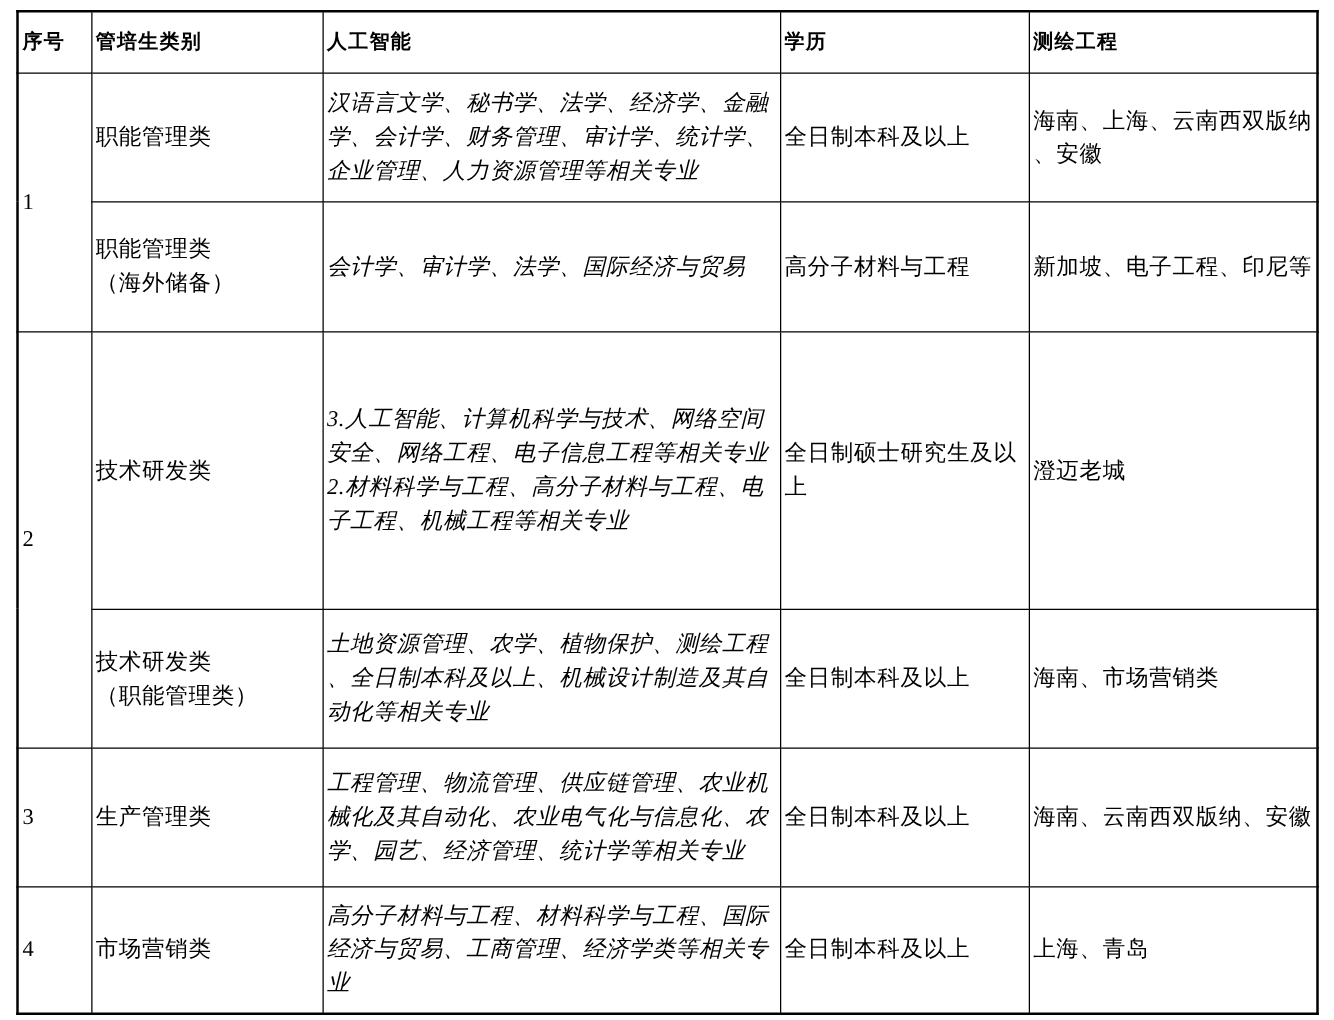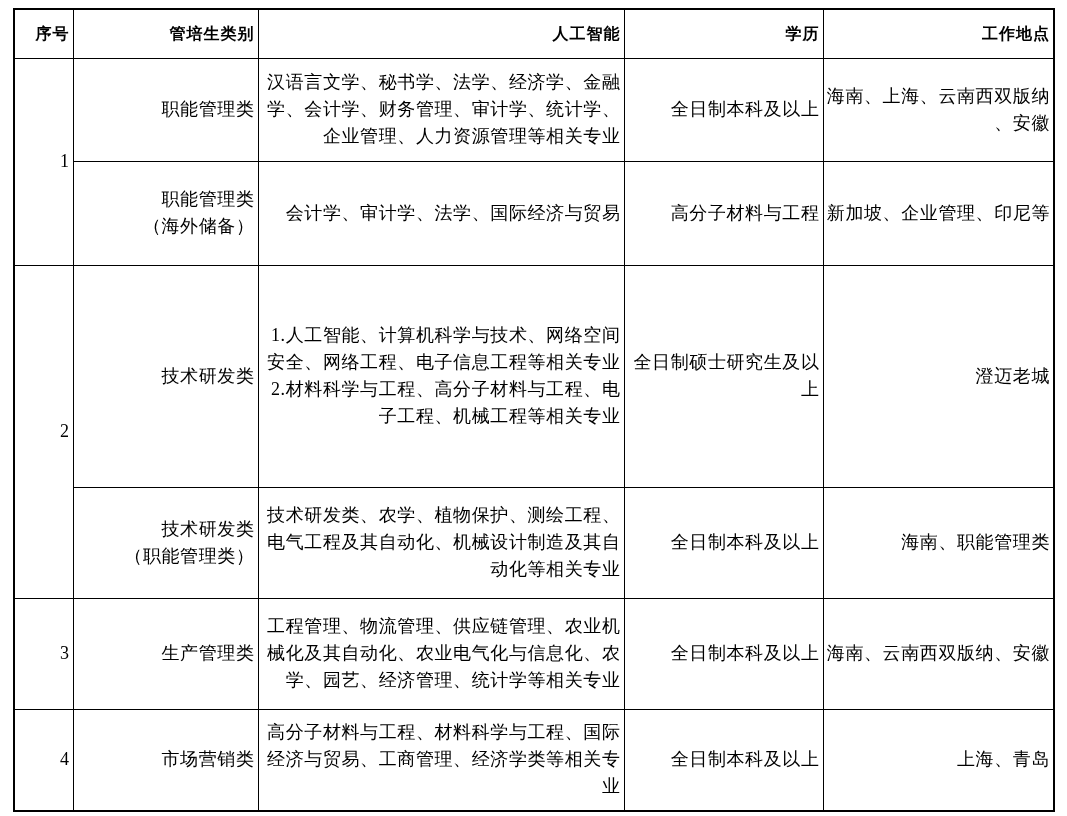--- a/index.html
+++ b/index.html
@@ -23,38 +23,38 @@
     left: 13px;
     top: 8px;
     width: 1040px;
     border-collapse: collapse;
     table-layout: fixed;
     border: 2px solid #000000;
   }
   table.trainee th,
   table.trainee td {
     border: 1px solid #000000;
-    text-align: right;
+    text-align: left;
     vertical-align: middle;
     padding: 0 3px;
     line-height: 27px;
     font-size: 18px;
     letter-spacing: 0.6px;
     word-break: break-all;
     line-break: anywhere;
     overflow: hidden;
   }
   table.trainee th {
     font-size: 16px;
     font-weight: bold;
     letter-spacing: 1px;
     line-height: 20px;
   }
   
-  td.col-majors { padding: 0 3px; }
+  td.col-majors { padding: 0 3px; font-style: italic; }
   td.col-degree { padding: 0 4px; margin-left: 20px; }
   td.col-location { padding: 0 8px; }
   
   tr.h-head { height: 49px; }
   tr.h-r1a  { height: 103px; }
   tr.h-r1b  { height: 104px; }
   tr.h-r2a  { height: 222px; }
   tr.h-r2b  { height: 111px; }
   tr.h-r3   { height: 111px; }
   tr.h-r4   { height: 102px; }
@@ -72,60 +72,60 @@
       <col style="width:366px">
       <col style="width:199px">
       <col style="width:231px">
     </colgroup>
     <tbody>
       <tr class="h-head">
         <th>序号</th>
         <th>管培生类别</th>
         <th>人工智能</th>
         <th>学历</th>
-        <th>工作地点</th>
+        <th>测绘工程</th>
       </tr>
 
       <tr class="h-r1a">
         <td rowspan="2">1</td>
         <td>职能管理类</td>
         <td class="col-majors">汉语言文学、秘书学、法学、经济学、金融学、会计学、财务管理、审计学、统计学、企业管理、人力资源管理等相关专业</td>
         <td class="col-degree">全日制本科及以上</td>
         <td class="col-location">海南、上海、云南西双版纳、安徽</td>
       </tr>
 
       <tr class="h-r1b">
         <td>
           <div>职能管理类</div>
           <div>（海外储备）</div>
         </td>
         <td class="col-majors">会计学、审计学、法学、国际经济与贸易</td>
         <td class="col-degree">高分子材料与工程</td>
-        <td class="col-location">新加坡、企业管理、印尼等</td>
+        <td class="col-location">新加坡、电子工程、印尼等</td>
       </tr>
 
       <tr class="h-r2a">
         <td rowspan="2">2</td>
         <td>技术研发类</td>
         <td class="col-majors">
-          <div class="para1">1.人工智能、计算机科学与技术、网络空间安全、网络工程、电子信息工程等相关专业</div>
+          <div class="para1">3.人工智能、计算机科学与技术、网络空间安全、网络工程、电子信息工程等相关专业</div>
           <div class="para2">2.材料科学与工程、高分子材料与工程、电子工程、机械工程等相关专业</div>
         </td>
         <td class="col-degree">全日制硕士研究生及以上</td>
         <td class="col-location">澄迈老城</td>
       </tr>
 
       <tr class="h-r2b">
         <td>
           <div>技术研发类</div>
           <div>（职能管理类）</div>
         </td>
-        <td class="col-majors">技术研发类、农学、植物保护、测绘工程、电气工程及其自动化、机械设计制造及其自动化等相关专业</td>
+        <td class="col-majors">土地资源管理、农学、植物保护、测绘工程、全日制本科及以上、机械设计制造及其自动化等相关专业</td>
         <td class="col-degree">全日制本科及以上</td>
-        <td class="col-location">海南、职能管理类</td>
+        <td class="col-location">海南、市场营销类</td>
       </tr>
 
       <tr class="h-r3">
         <td>3</td>
         <td>生产管理类</td>
         <td class="col-majors">工程管理、物流管理、供应链管理、农业机械化及其自动化、农业电气化与信息化、农学、园艺、经济管理、统计学等相关专业</td>
         <td class="col-degree">全日制本科及以上</td>
         <td class="col-location">海南、云南西双版纳、安徽</td>
       </tr>
 

